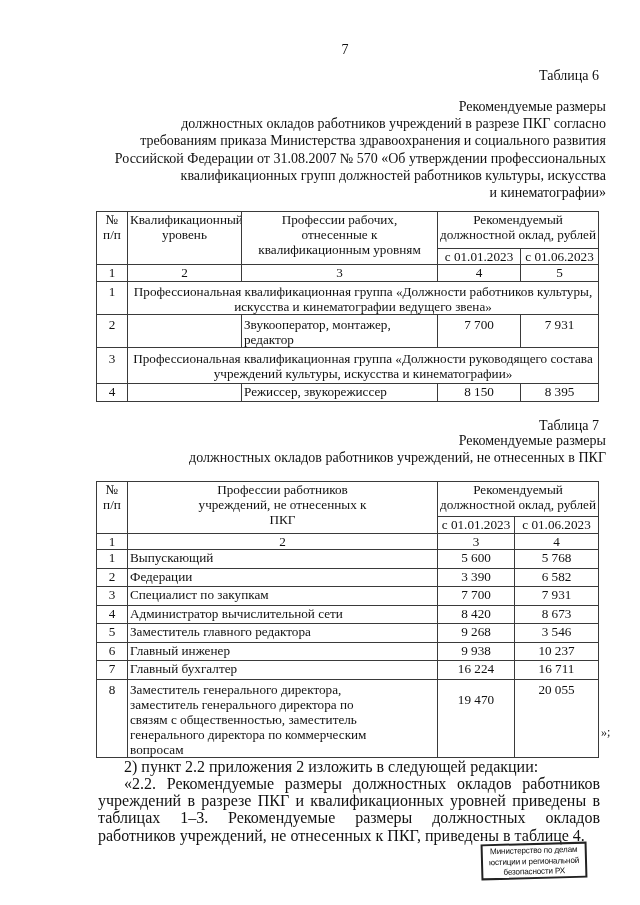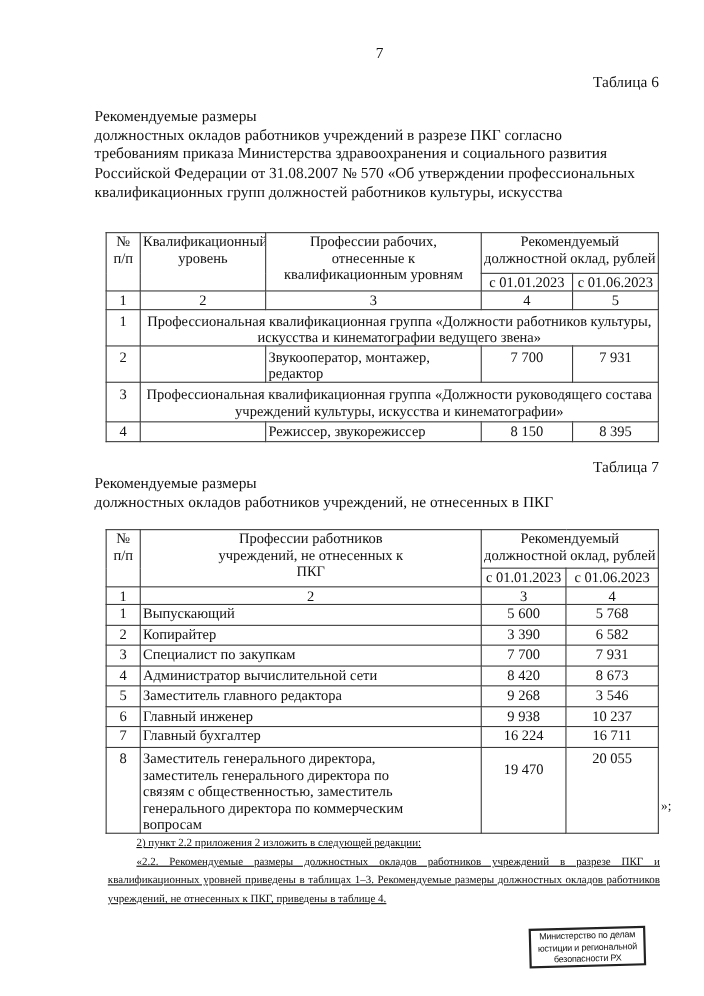--- a/index.html
+++ b/index.html
@@ -4,34 +4,34 @@
 <style>
   html, body { margin: 0; padding: 0; background: #ffffff; }
   body {
     width: 640px; height: 905px; position: relative; overflow: hidden;
     font-family: "Liberation Serif", "DejaVu Serif", serif;
     color: #111111; font-size: 13.3px;
   }
   .abs { position: absolute; text-align: right; }
   .page-num { left: 0; width: 690px; top: 42px; text-align: center; font-size: 14px; }
   .table-label { right: 41px; font-size: 14px; }
-  .title-block { left: 86px; width: 520px; text-align: left; font-size: 14px; line-height: 17.2px; }
+  .title-block { left: 86px; width: 520px; text-align: right; font-size: 14px; line-height: 17.2px; }
 
   table.doc {
     position: absolute; border-collapse: collapse; table-layout: fixed;
     font-size: 13.2px; line-height: 15px;
   }
   table.doc td {
     border: 1px solid #3a3a3a; padding: 0 2px; vertical-align: top;
     text-align: center; overflow: hidden; white-space: nowrap;
   }
   table.doc td.left { text-align: left; padding-left: 2px; white-space: normal; font-family: Liberation Serif, serif; }
   table.doc td.wrap { white-space: normal; font-family: Liberation Serif, serif; }
 
-  .para { left: 98px; width: 502px; font-size: 10px; line-height: 17.2px; text-align: justify; text-decoration: underline; }
+  .para { left: 98px; width: 502px; font-size: 16px; line-height: 17.2px; text-align: justify; }
   .indent { text-indent: 26px; }
   .closing-quote { left: 601px; top: 725px; font-size: 12px; }
 
   .stamp {
     left: 481px; top: 843px; width: 106px; height: 36px;
     border: 2px solid #222; transform: rotate(-1.5deg);
     font-family: "Liberation Sans", "DejaVu Sans", sans-serif;
     font-size: 8.2px; line-height: 10.5px; text-align: center; padding-top: 1px;
     box-sizing: border-box; letter-spacing: -0.2px;
   }
@@ -41,20 +41,21 @@
 
 <div class="abs page-num">7</div>
 
 <div class="abs table-label" style="top:68px;">Таблица 6</div>
 <div class="abs title-block" style="top:98px;">
   <div>Рекомендуемые размеры</div>
   <div>должностных окладов работников учреждений в разрезе ПКГ согласно</div>
   <div>требованиям приказа Министерства здравоохранения и социального развития</div>
   <div>Российской Федерации от 31.08.2007 № 570 «Об утверждении профессиональных</div>
   <div>квалификационных групп должностей работников культуры, искусства</div>
+  <div>и кинематографии»</div>
 </div>
 
 <table class="doc" style="left:96px; top:211px; width:502px;">
   <colgroup>
     <col style="width:31px">
       <col style="width:114px">
       <col style="width:196px">
       <col style="width:83px">
       <col style="width:78px">
   </colgroup>
@@ -131,21 +132,21 @@
     <td>4</td>
   </tr>
   <tr style="height:18.5px">
     <td>1</td>
     <td class="left">Выпускающий</td>
     <td>5 600</td>
     <td>5 768</td>
   </tr>
   <tr style="height:18.5px">
     <td>2</td>
-    <td class="left">Копирайтер</td>
+    <td class="left">Федерации</td>
     <td>3 390</td>
     <td>6 582</td>
   </tr>
   <tr style="height:18.5px">
     <td>3</td>
     <td class="left">Специалист по закупкам</td>
     <td>7 700</td>
     <td>7 931</td>
   </tr>
   <tr style="height:18.5px">

